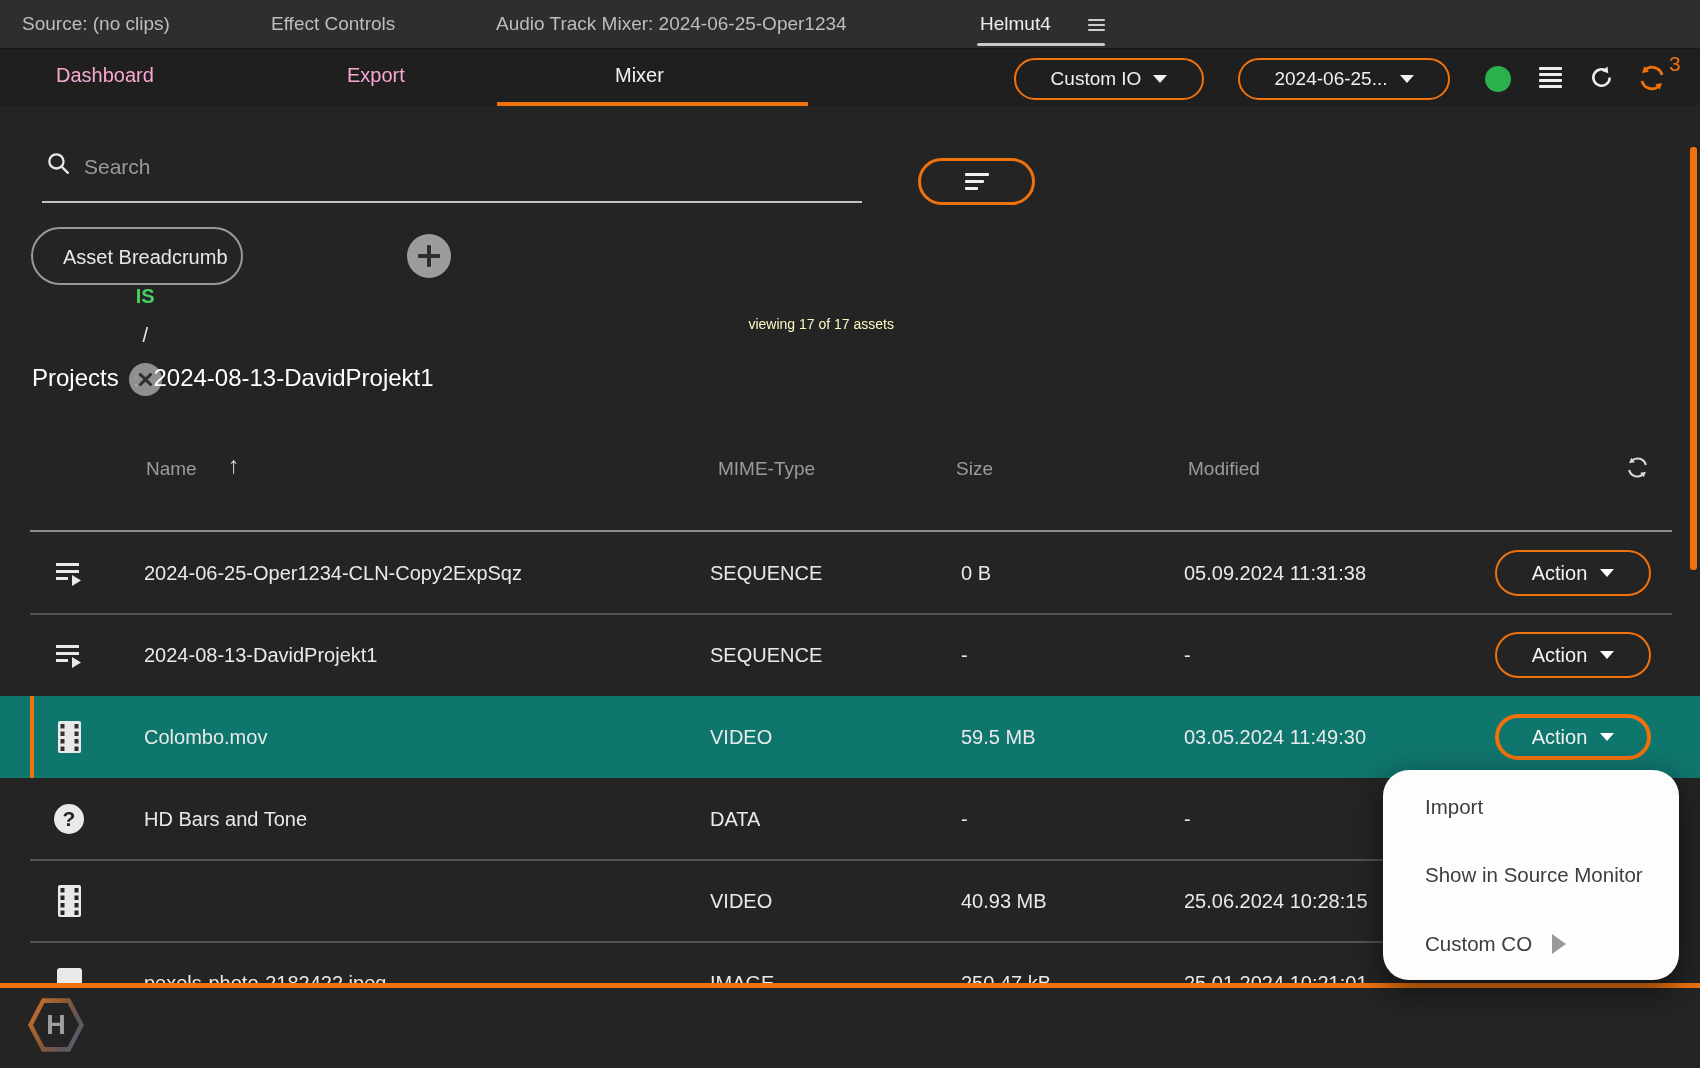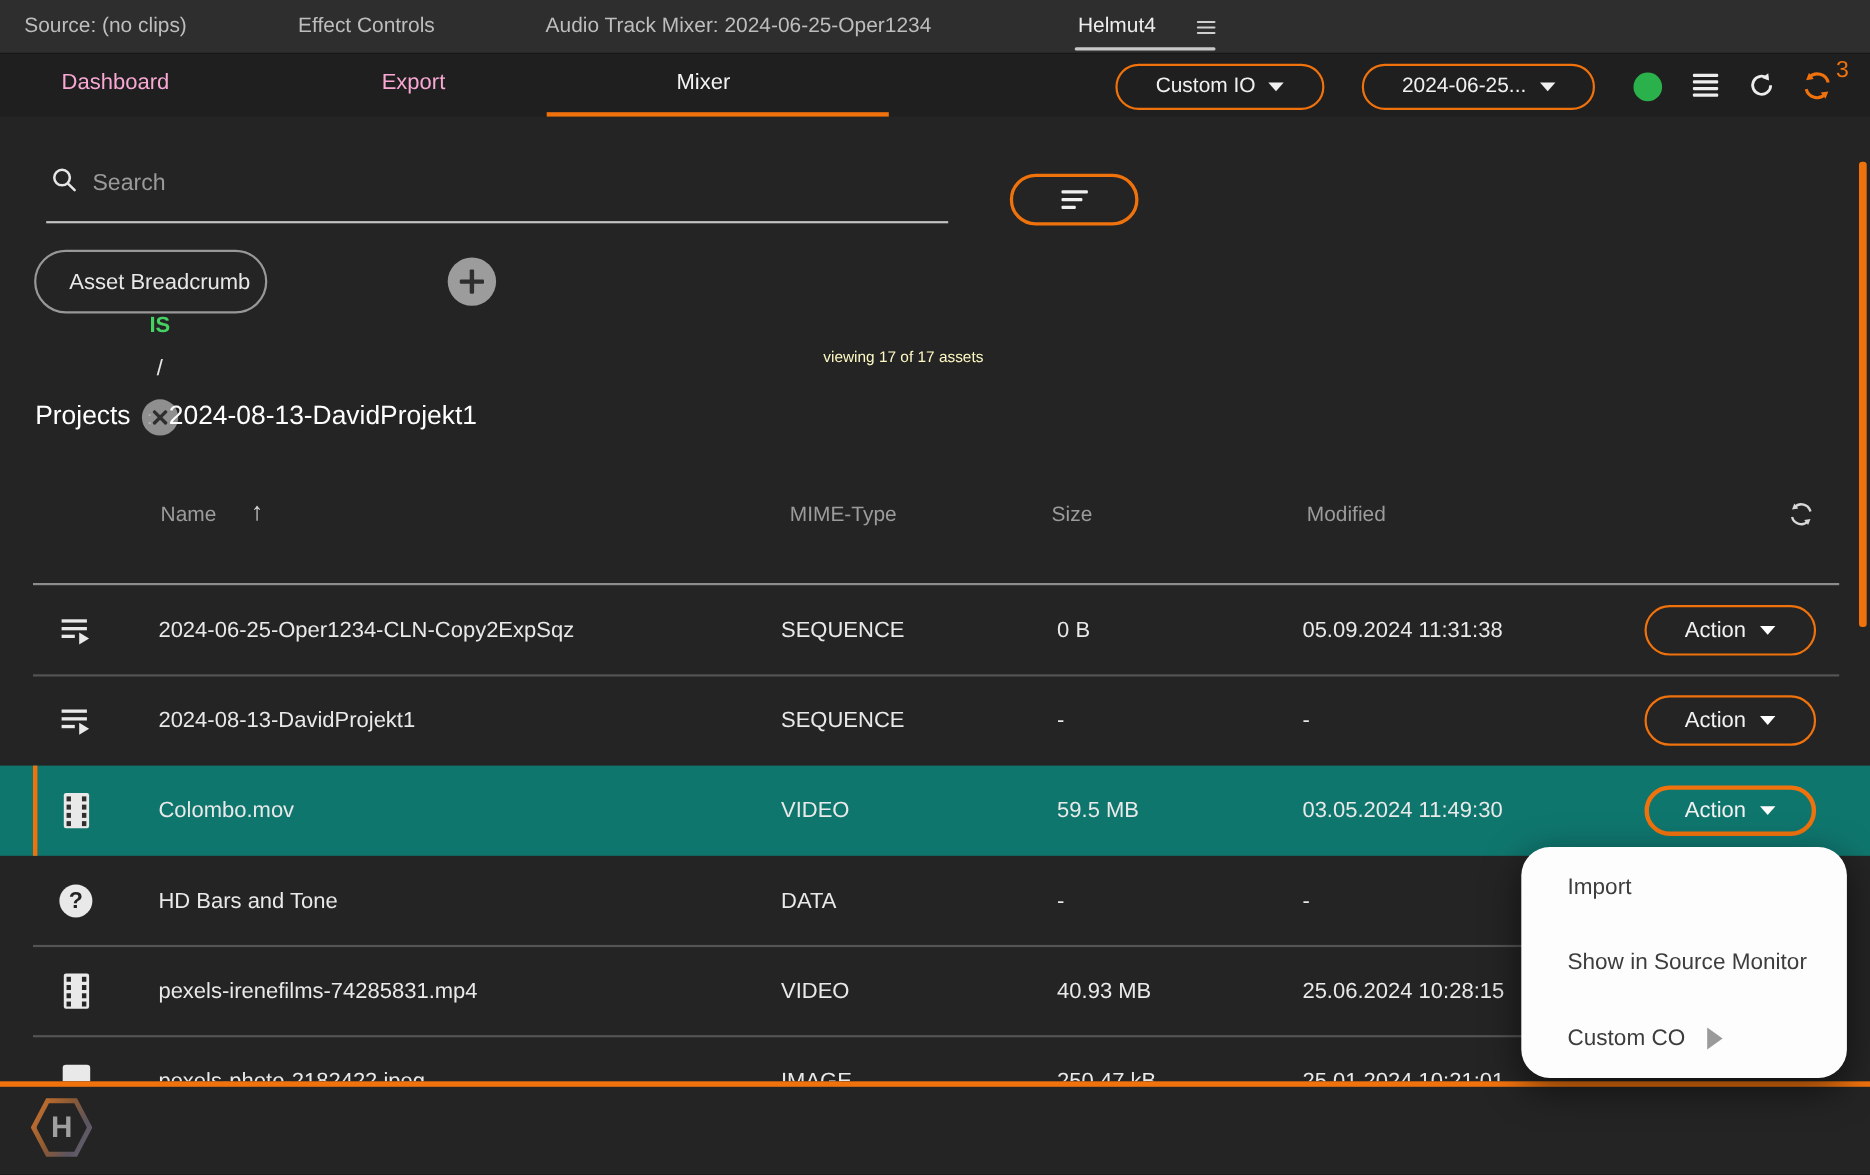--- a/index.html
+++ b/index.html
@@ -287,21 +287,20 @@
         <rect x="3.5" y="4" width="4" height="4.5" fill="#242424"></rect>
           <rect x="3.5" y="11.5" width="4" height="4.5" fill="#242424"></rect>
           <rect x="3.5" y="19" width="4" height="4.5" fill="#242424"></rect>
           <rect x="3.5" y="26.5" width="4" height="4.5" fill="#242424"></rect>
         <rect x="17.5" y="4" width="4" height="4.5" fill="#242424"></rect>
           <rect x="17.5" y="11.5" width="4" height="4.5" fill="#242424"></rect>
           <rect x="17.5" y="19" width="4" height="4.5" fill="#242424"></rect>
           <rect x="17.5" y="26.5" width="4" height="4.5" fill="#242424"></rect>
         </svg>
     </div>
-    <div class="cell c-name">pexels-irenefilms-74285831.mp4</div>
     <div class="cell c-mime">VIDEO</div>
     <div class="cell c-size">40.93 MB</div>
     <div class="cell c-mod">25.06.2024 10:28:15</div>
     <div class="action-btn">
       <span>Action</span>
       <span class="caret"></span>
     </div>
   </div>
   <div class="divider" style="top:941px"></div>
 

